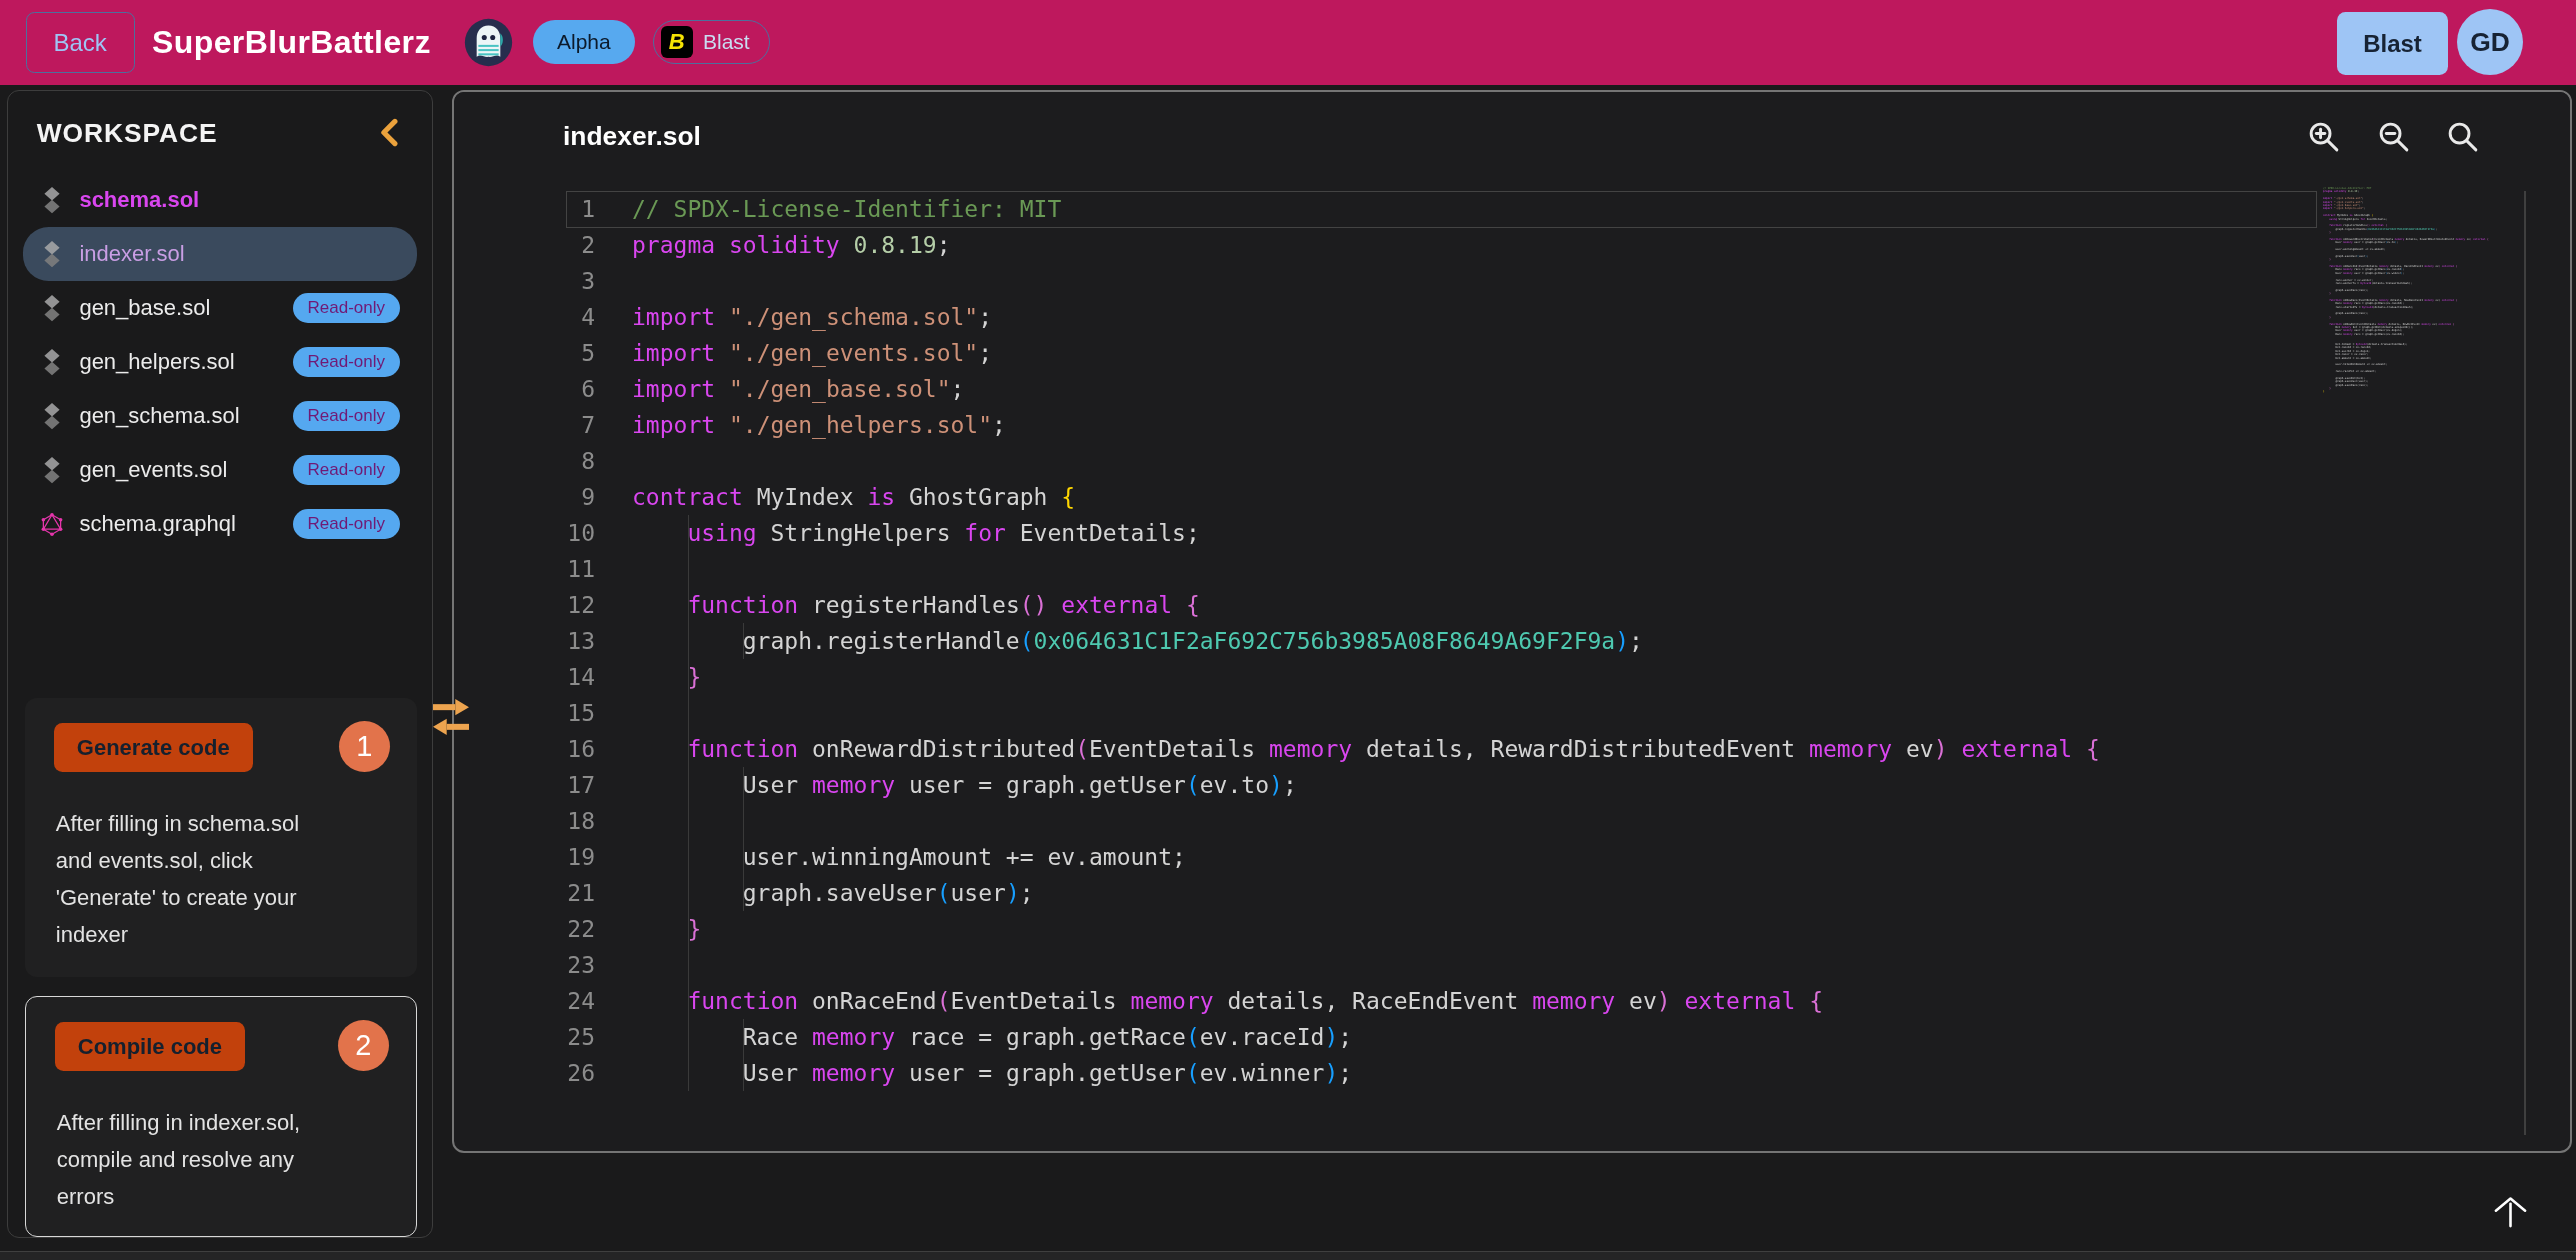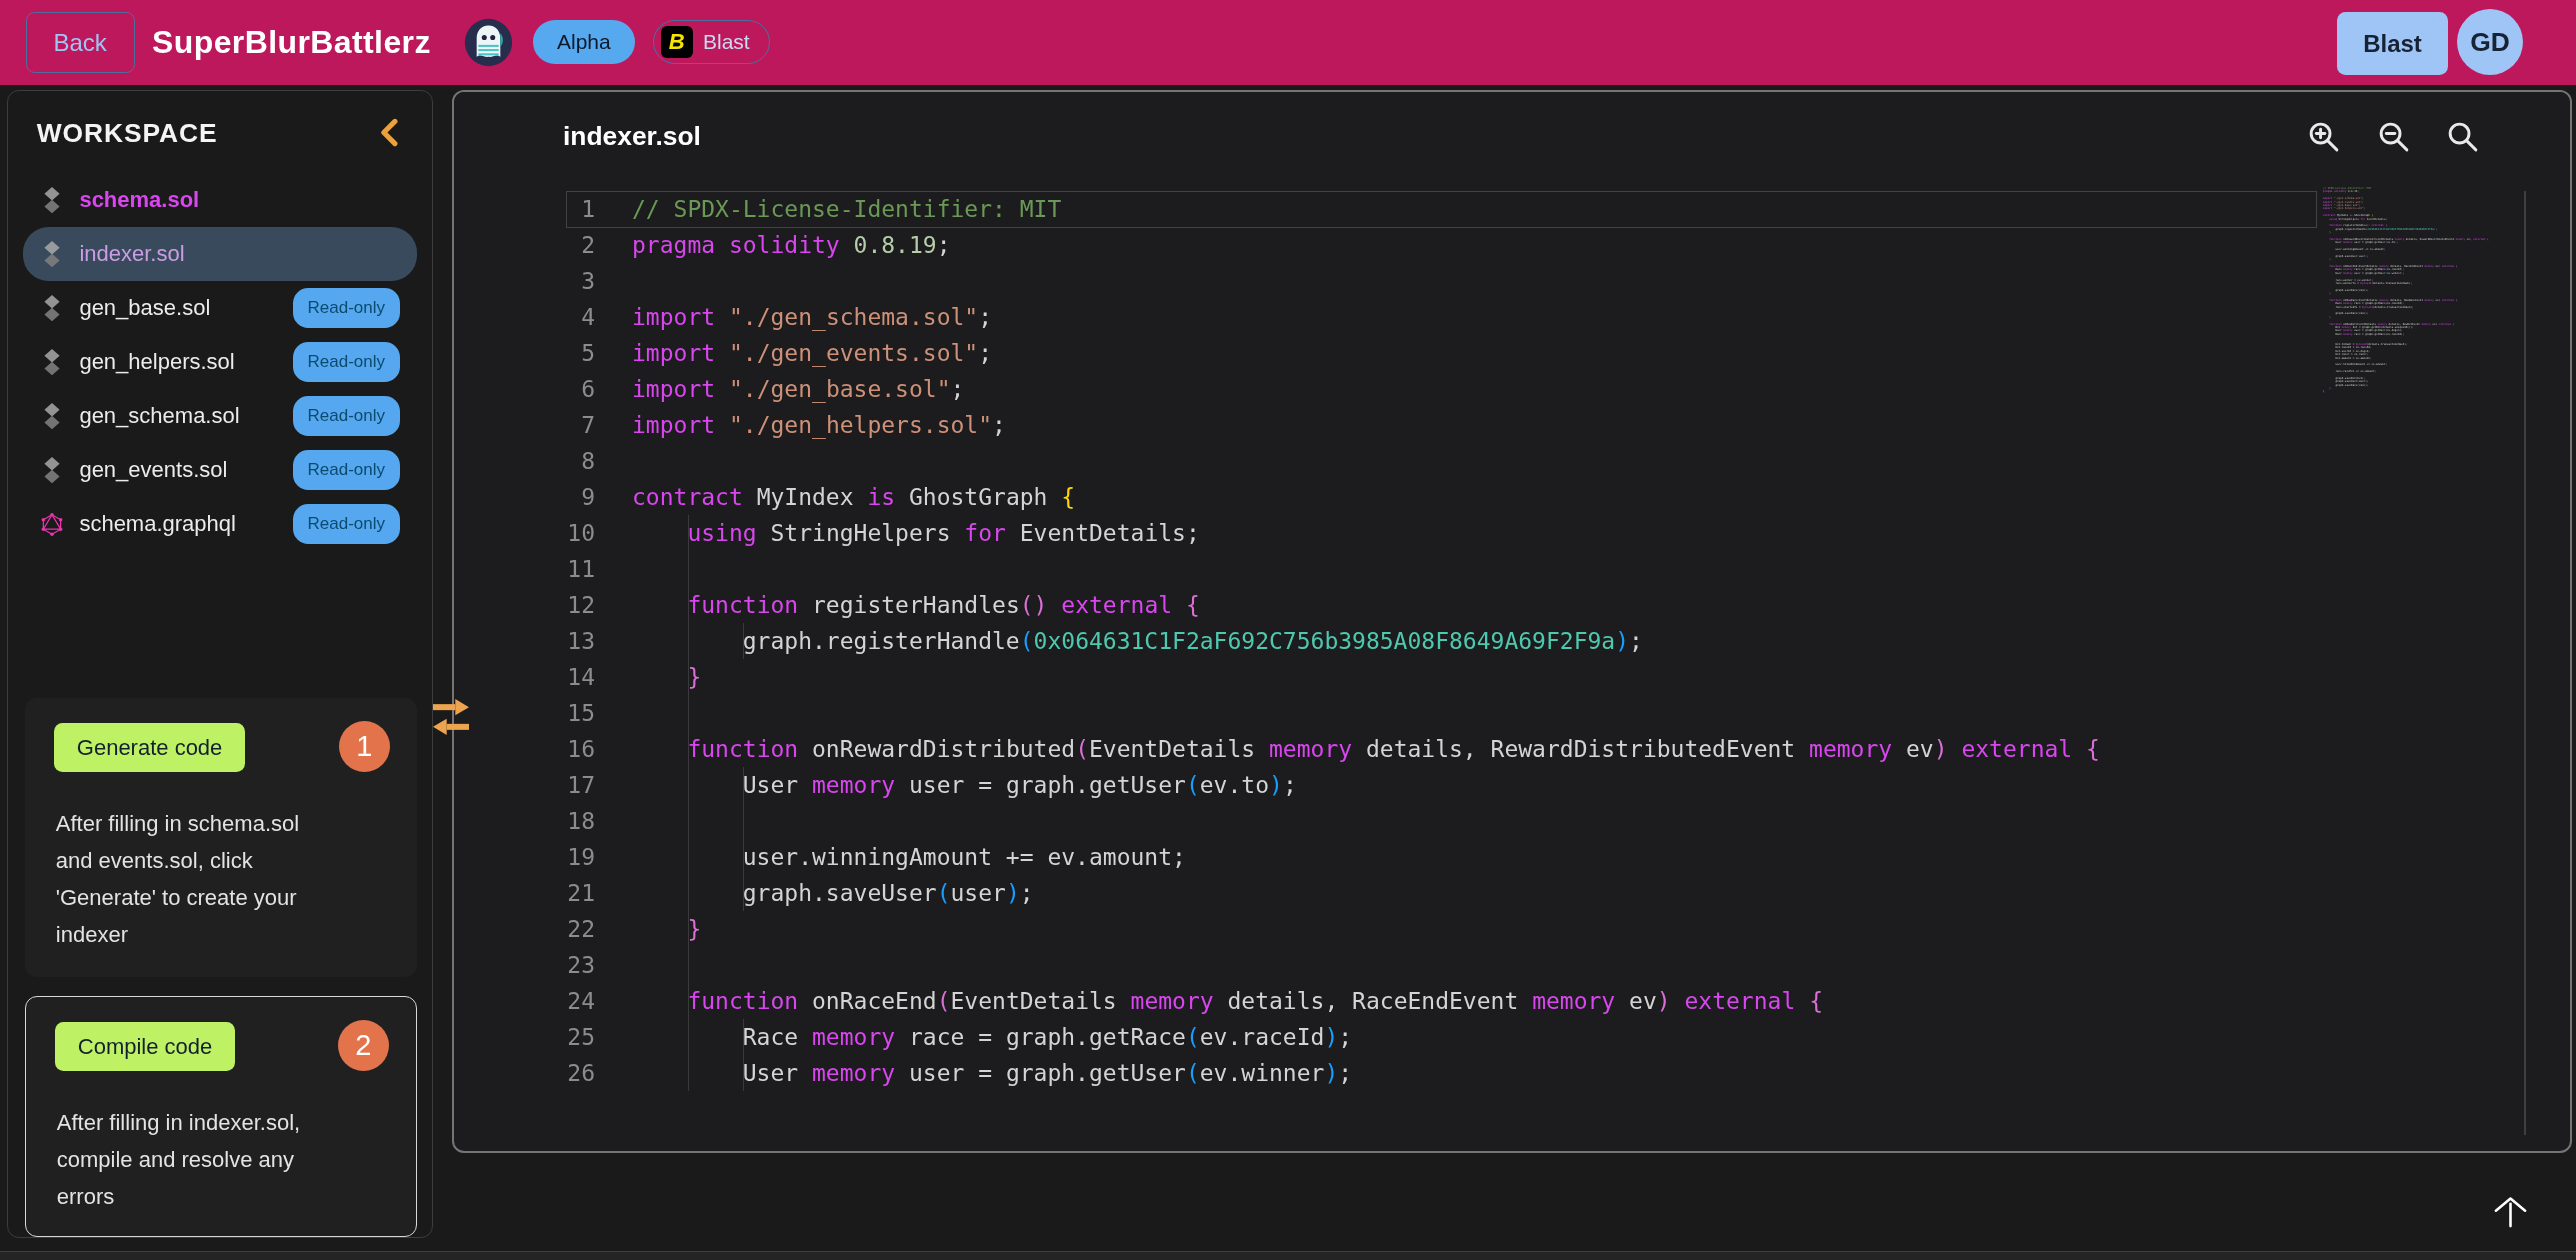--- a/index.html
+++ b/index.html
@@ -53,31 +53,31 @@
   .file-row {
     height:54px; margin:0 15.3px; display:flex; align-items:center; padding:0 17px;
     border-radius:25.6px; cursor:pointer;
   }
   .file-row.active { background:#3a4a5d; }
   .file-icon { width:24px; height:27px; display:flex; align-items:center; margin-right:15.3px; flex:0 0 auto; }
   .file-label { font-size:22px; color:#ececec; }
   .file-row.accent .file-label { color:#d946ef; font-weight:bold; }
   .file-row.active .file-label { color:#c99ee4; }
   .ro-badge {
-    margin-left:auto; background:#55a8f0; color:#0c4a6e; font-size:17px;
-    height:40px; padding:0 14.5px; border-radius:15.3px; display:flex; align-items:center;
+    margin-left:auto; background:#55a8f0; color:#701a75; font-size:17px;
+    height:30px; padding:0 14.5px; border-radius:15.3px; display:flex; align-items:center;
   }
   .step-card {
     position:absolute; left:17px; width:392px; background:#202021; border-radius:12px;
   }
   .step-card.highlighted { border:1.7px solid #d8d8d8; }
   .step-btn {
     position:absolute; left:29px; top:25px; height:49px; padding:0 23px;
-    background:#bef264; color:#15202e; border:none; border-radius:8.5px;
-    font-size:22px; font-weight:400; cursor:pointer;text-align:center;
+    background:#c2410c; color:#15202e; border:none; border-radius:8.5px;
+    font-size:22px; font-weight:700; cursor:pointer;text-align:center;
   }
   .step-badge {
     position:absolute; right:27px; top:23px; width:51px; height:51px; border-radius:50%;
     background:#e2734b; color:#fff; font-size:29px; display:flex; align-items:center; justify-content:center;
   }
   .step-text {
     position:absolute; left:31px; top:107px; width:281px; color:#e3e3e3;
     font-size:22px; line-height:37px;
   }
   

